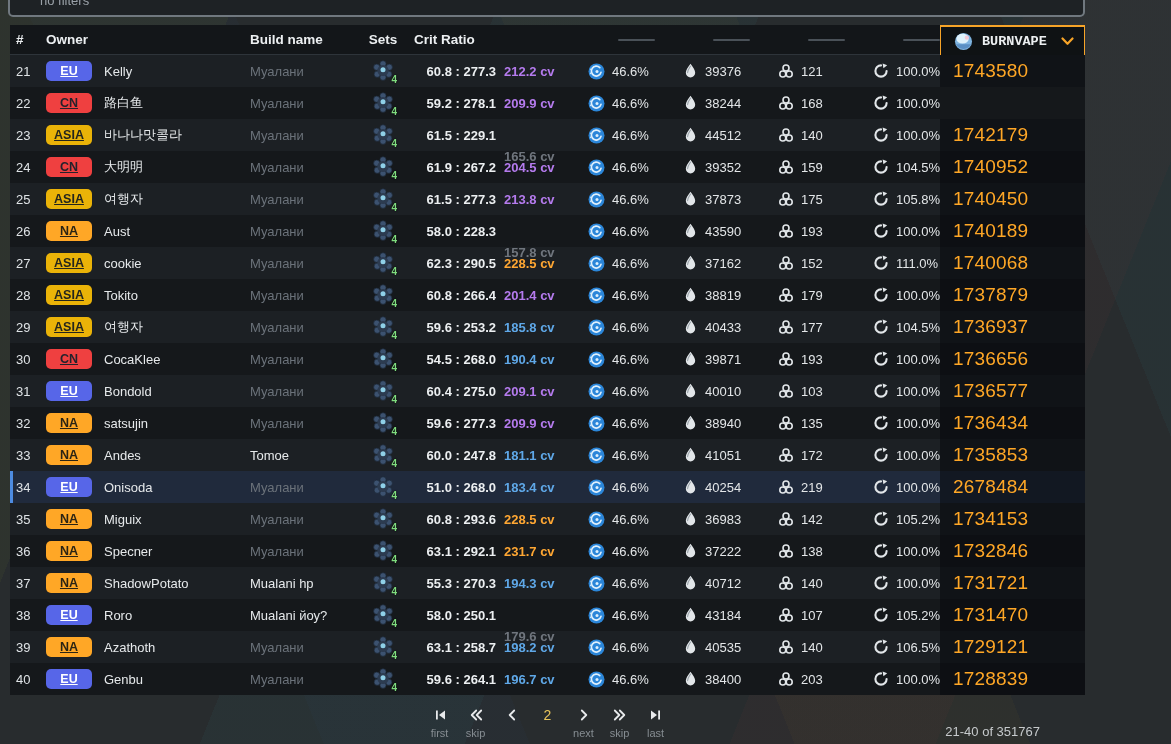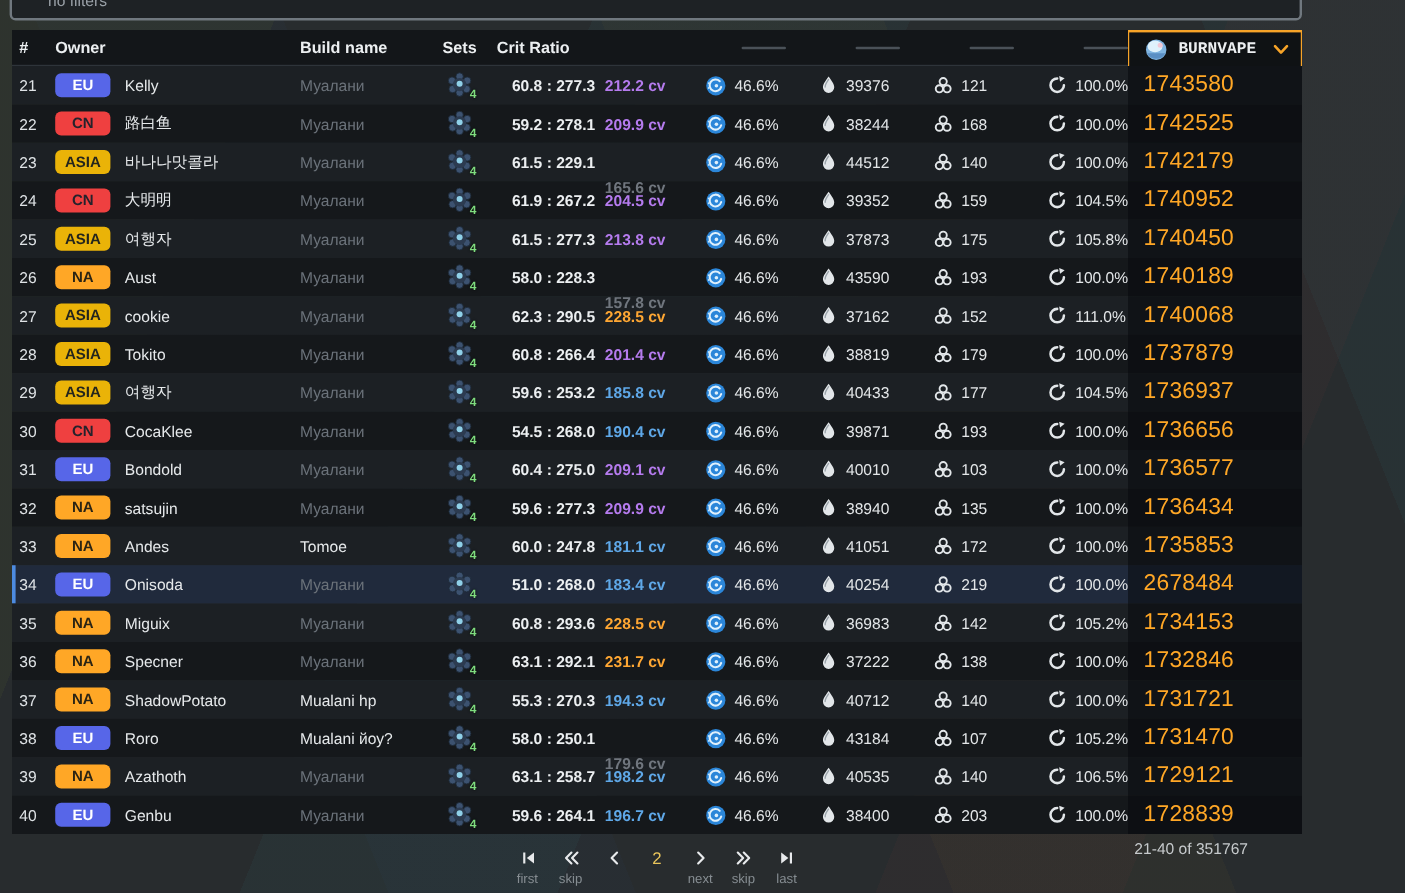--- a/index.html
+++ b/index.html
@@ -43,21 +43,21 @@
   .sort-head .chev{ margin-left:auto; display:flex; }
 
   .rows .row{ display:flex; height:32px; align-items:center; font-size:13px; cursor:pointer; }
   .rows .row:nth-child(odd){ background:#1c2024; }
   .rows .row:nth-child(even){ background:#15181b; }
   .rows .row.hl{ background:#202a3c; box-shadow: inset 3px 0 0 #4d8be0; }
   .rank{ color:#dfe3e6; }
   .badge{
     width:46px; height:20px; border-radius:5px; margin-right:12px;
     display:flex; align-items:center; justify-content:center;
-    font-weight:bold; font-size:12.5px;
+    font-weight:bold; font-size:12.5px;text-decoration:underline;
   }
   .badge.EU{ background:#5766e8; color:#fff; }
   .badge.CN{ background:#ef4040; color:#25222c; }
   .badge.ASIA{ background:#eab308; color:#24251d; }
   .badge.NA{ background:#ffa726; color:#2b2414; }
   .owner-cell{ display:flex; align-items:center; }
   .owner-name{ color:#e6e9eb; }
   .build{ color:#6b727a; }
   .build.custom{ color:#e6e9eb; }
   .sets-wrap{ position:relative; width:22px; height:22px; }
@@ -66,21 +66,21 @@
   .cv{ margin-left:8px; font-weight:bold; }
   .cv-gray{ color:#70767e;margin-top:43px; }
   .cv-blue{ color:#5fa8e8; }
   .cv-purple{ color:#b57bee; }
   .cv-orange{ color:#ffa733; }
   .statv{ color:#e3e6e8; }
   .score-cell{ height:100%; display:flex; align-items:center; padding-left:13px; background:rgba(8,10,12,.55); }
   .score{ color:#ffa726; font-weight:normal; font-size:19px; letter-spacing:.2px; }
 
   
-  .result-count{ position:absolute; top:700px; left:10px; width:1030px; text-align:right; color:#c6cacc; font-size:13px; }
+  .result-count{ position:absolute; top:724px; left:10px; width:1030px; text-align:right; color:#c6cacc; font-size:13px; }
   .pager{ position:absolute; left:10px; top:708px; width:1075px; display:flex; justify-content:center; gap:14px; }
   .pg{ width:22px; display:flex; flex-direction:column; align-items:center; gap:5px; cursor:pointer; }
   .pg .pg-lbl{ font-size:11px; color:#868d92; }
   .pg-num{ font-size:14px; color:#e9c55b; line-height:14px; }
   svg{ display:block; }
 </style>
 </head>
 <body>
 
 <div class="filter-box">
@@ -263,23 +263,20 @@
     </div>
     <div class="c-stat">
       <span>
         <svg width="16" height="16" viewBox="0 0 16 16">
           <path d="M8 2.4 a5.6 5.6 0 1 0 5.6 5.6" fill="none" stroke="#e2e6e9" stroke-width="2.1" stroke-linecap="round"></path>
           <path d="M9.6 0.4 L14.2 2.2 L10.4 5.2 Z" fill="#e2e6e9"></path>
         </svg>
       </span>
       <span class="statv">100.0%</span>
     </div>
-    <div class="c-score score-cell">
-      <span class="score">1742525</span>
-    </div>
   </div>
       <div class="row">
     <div class="c-rank"><span class="rank">23</span></div>
     <div class="c-owner owner-cell">
       <span class="badge ASIA">ASIA</span>
       <span class="owner-name">바나나맛콜라</span>
     </div>
     <div class="c-build"><span class="build">Муалани</span></div>
     <div class="c-sets">
       <span class="sets-wrap">

